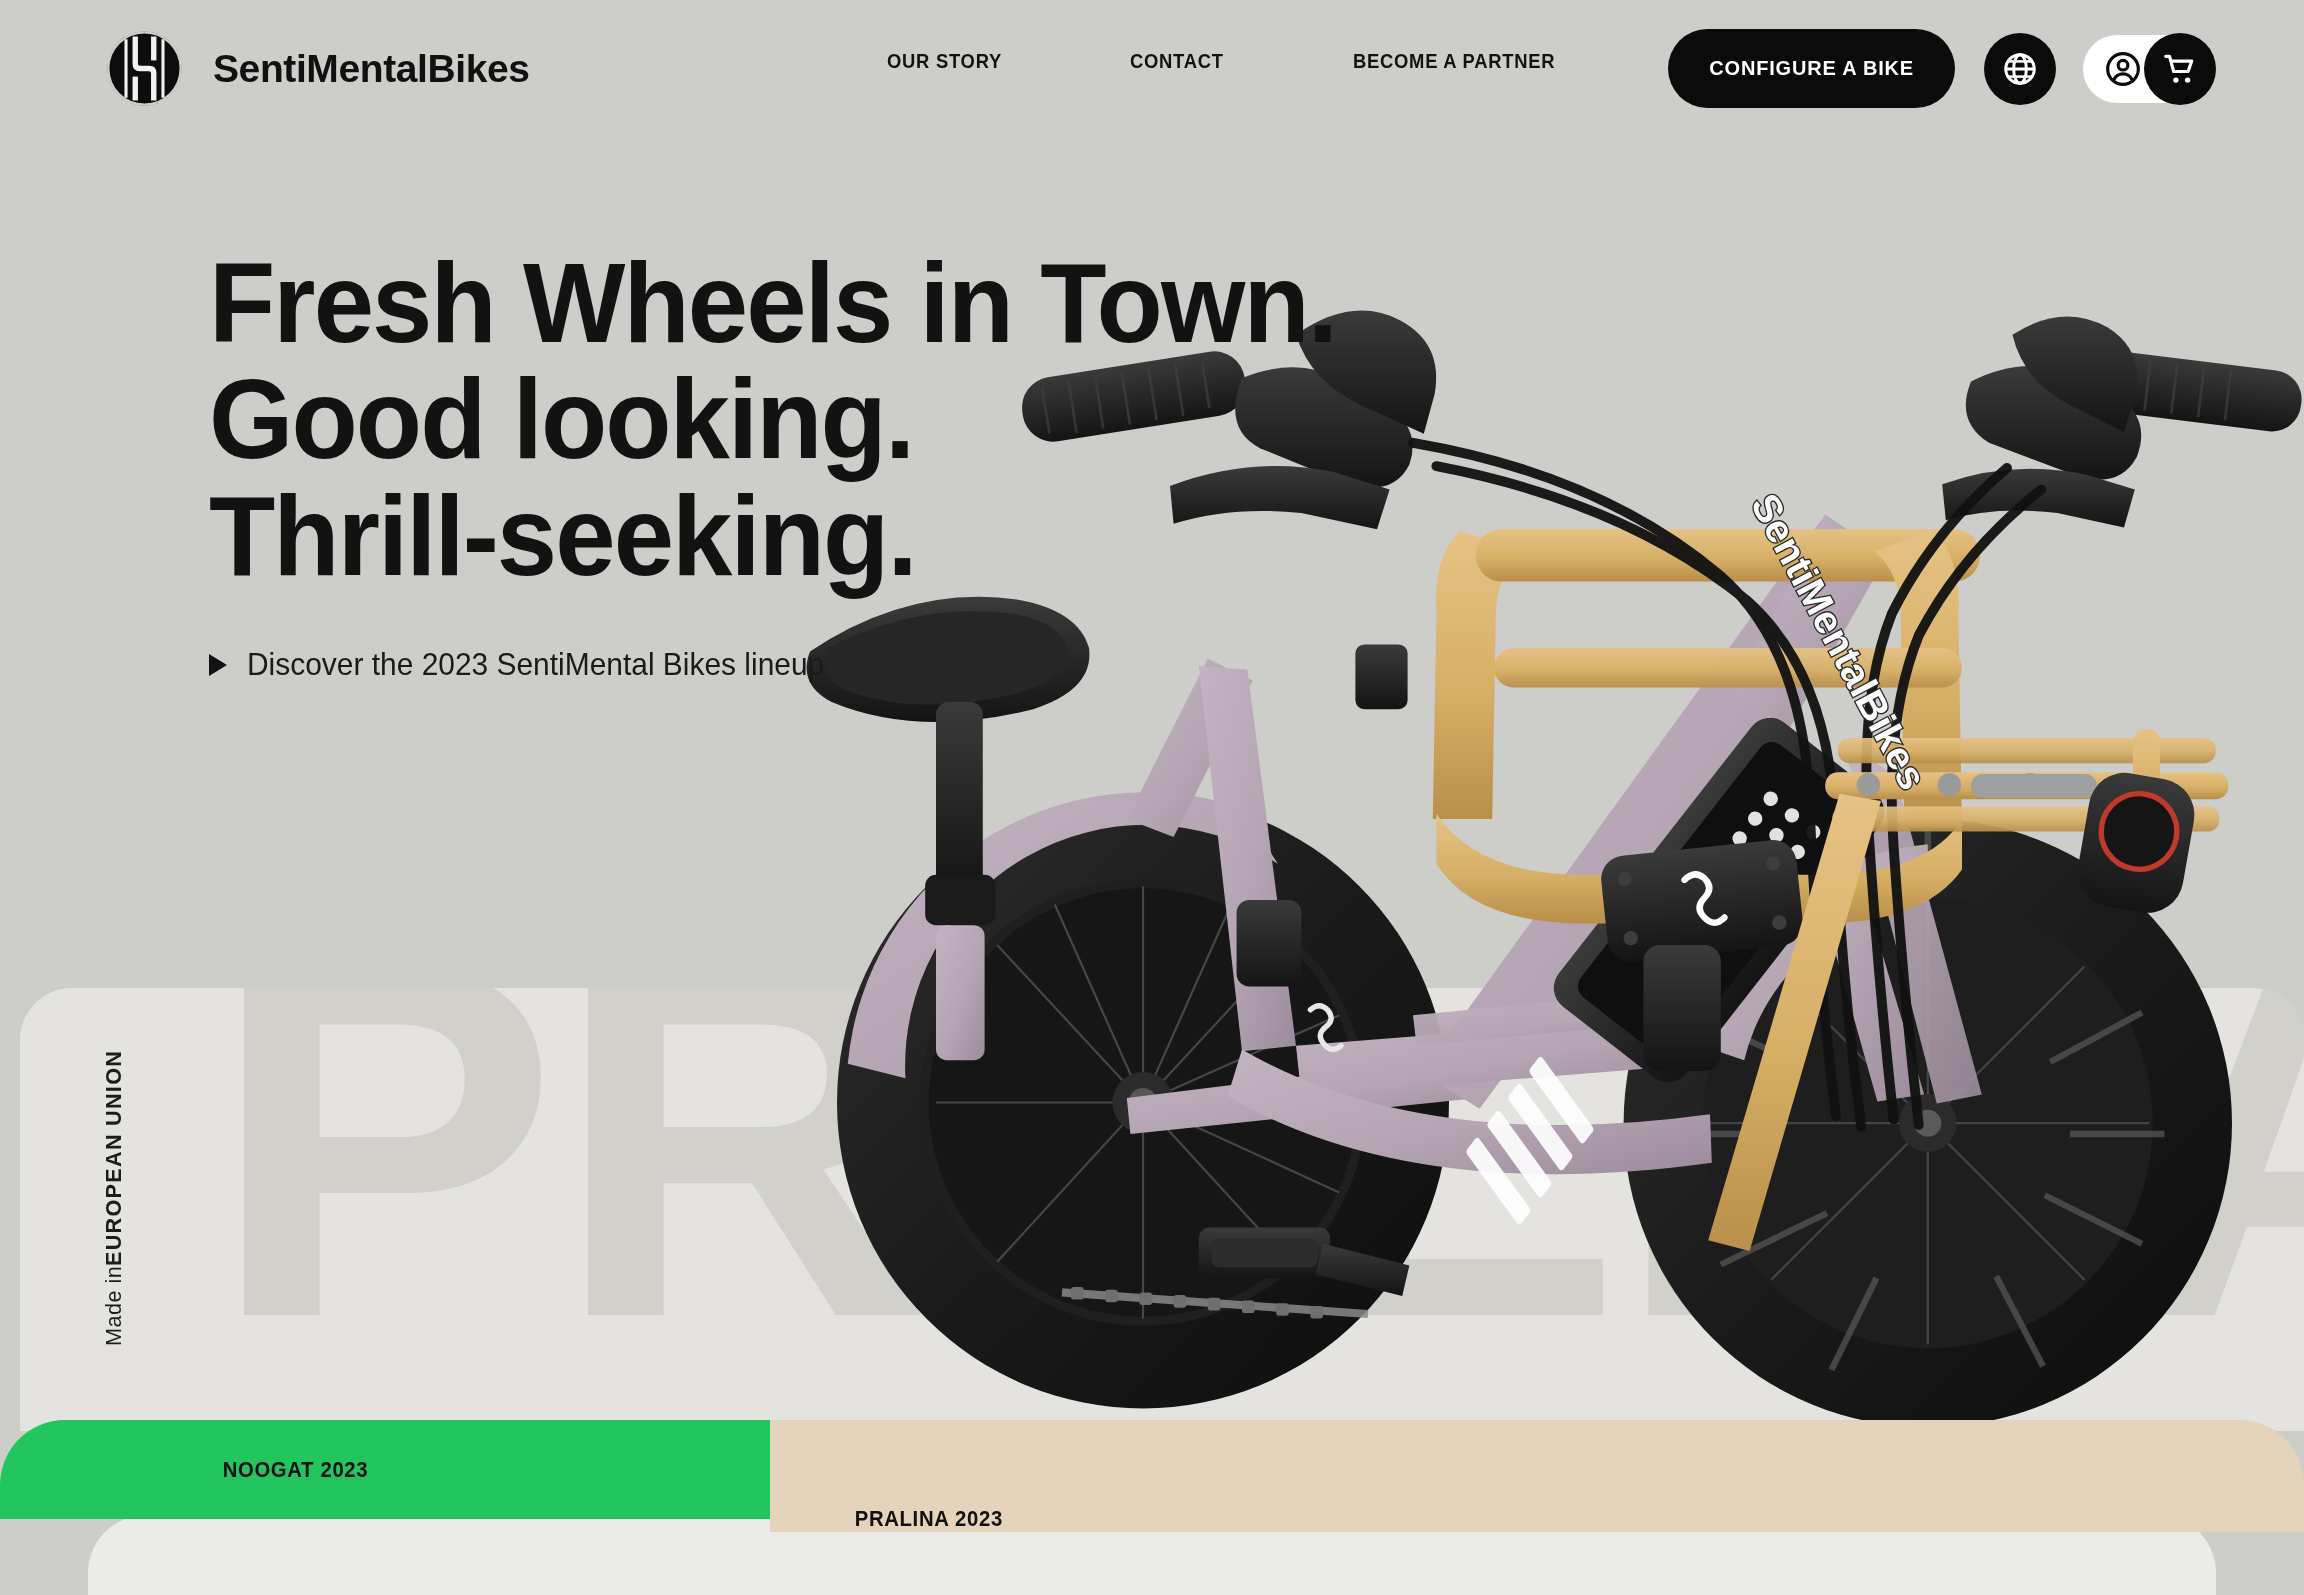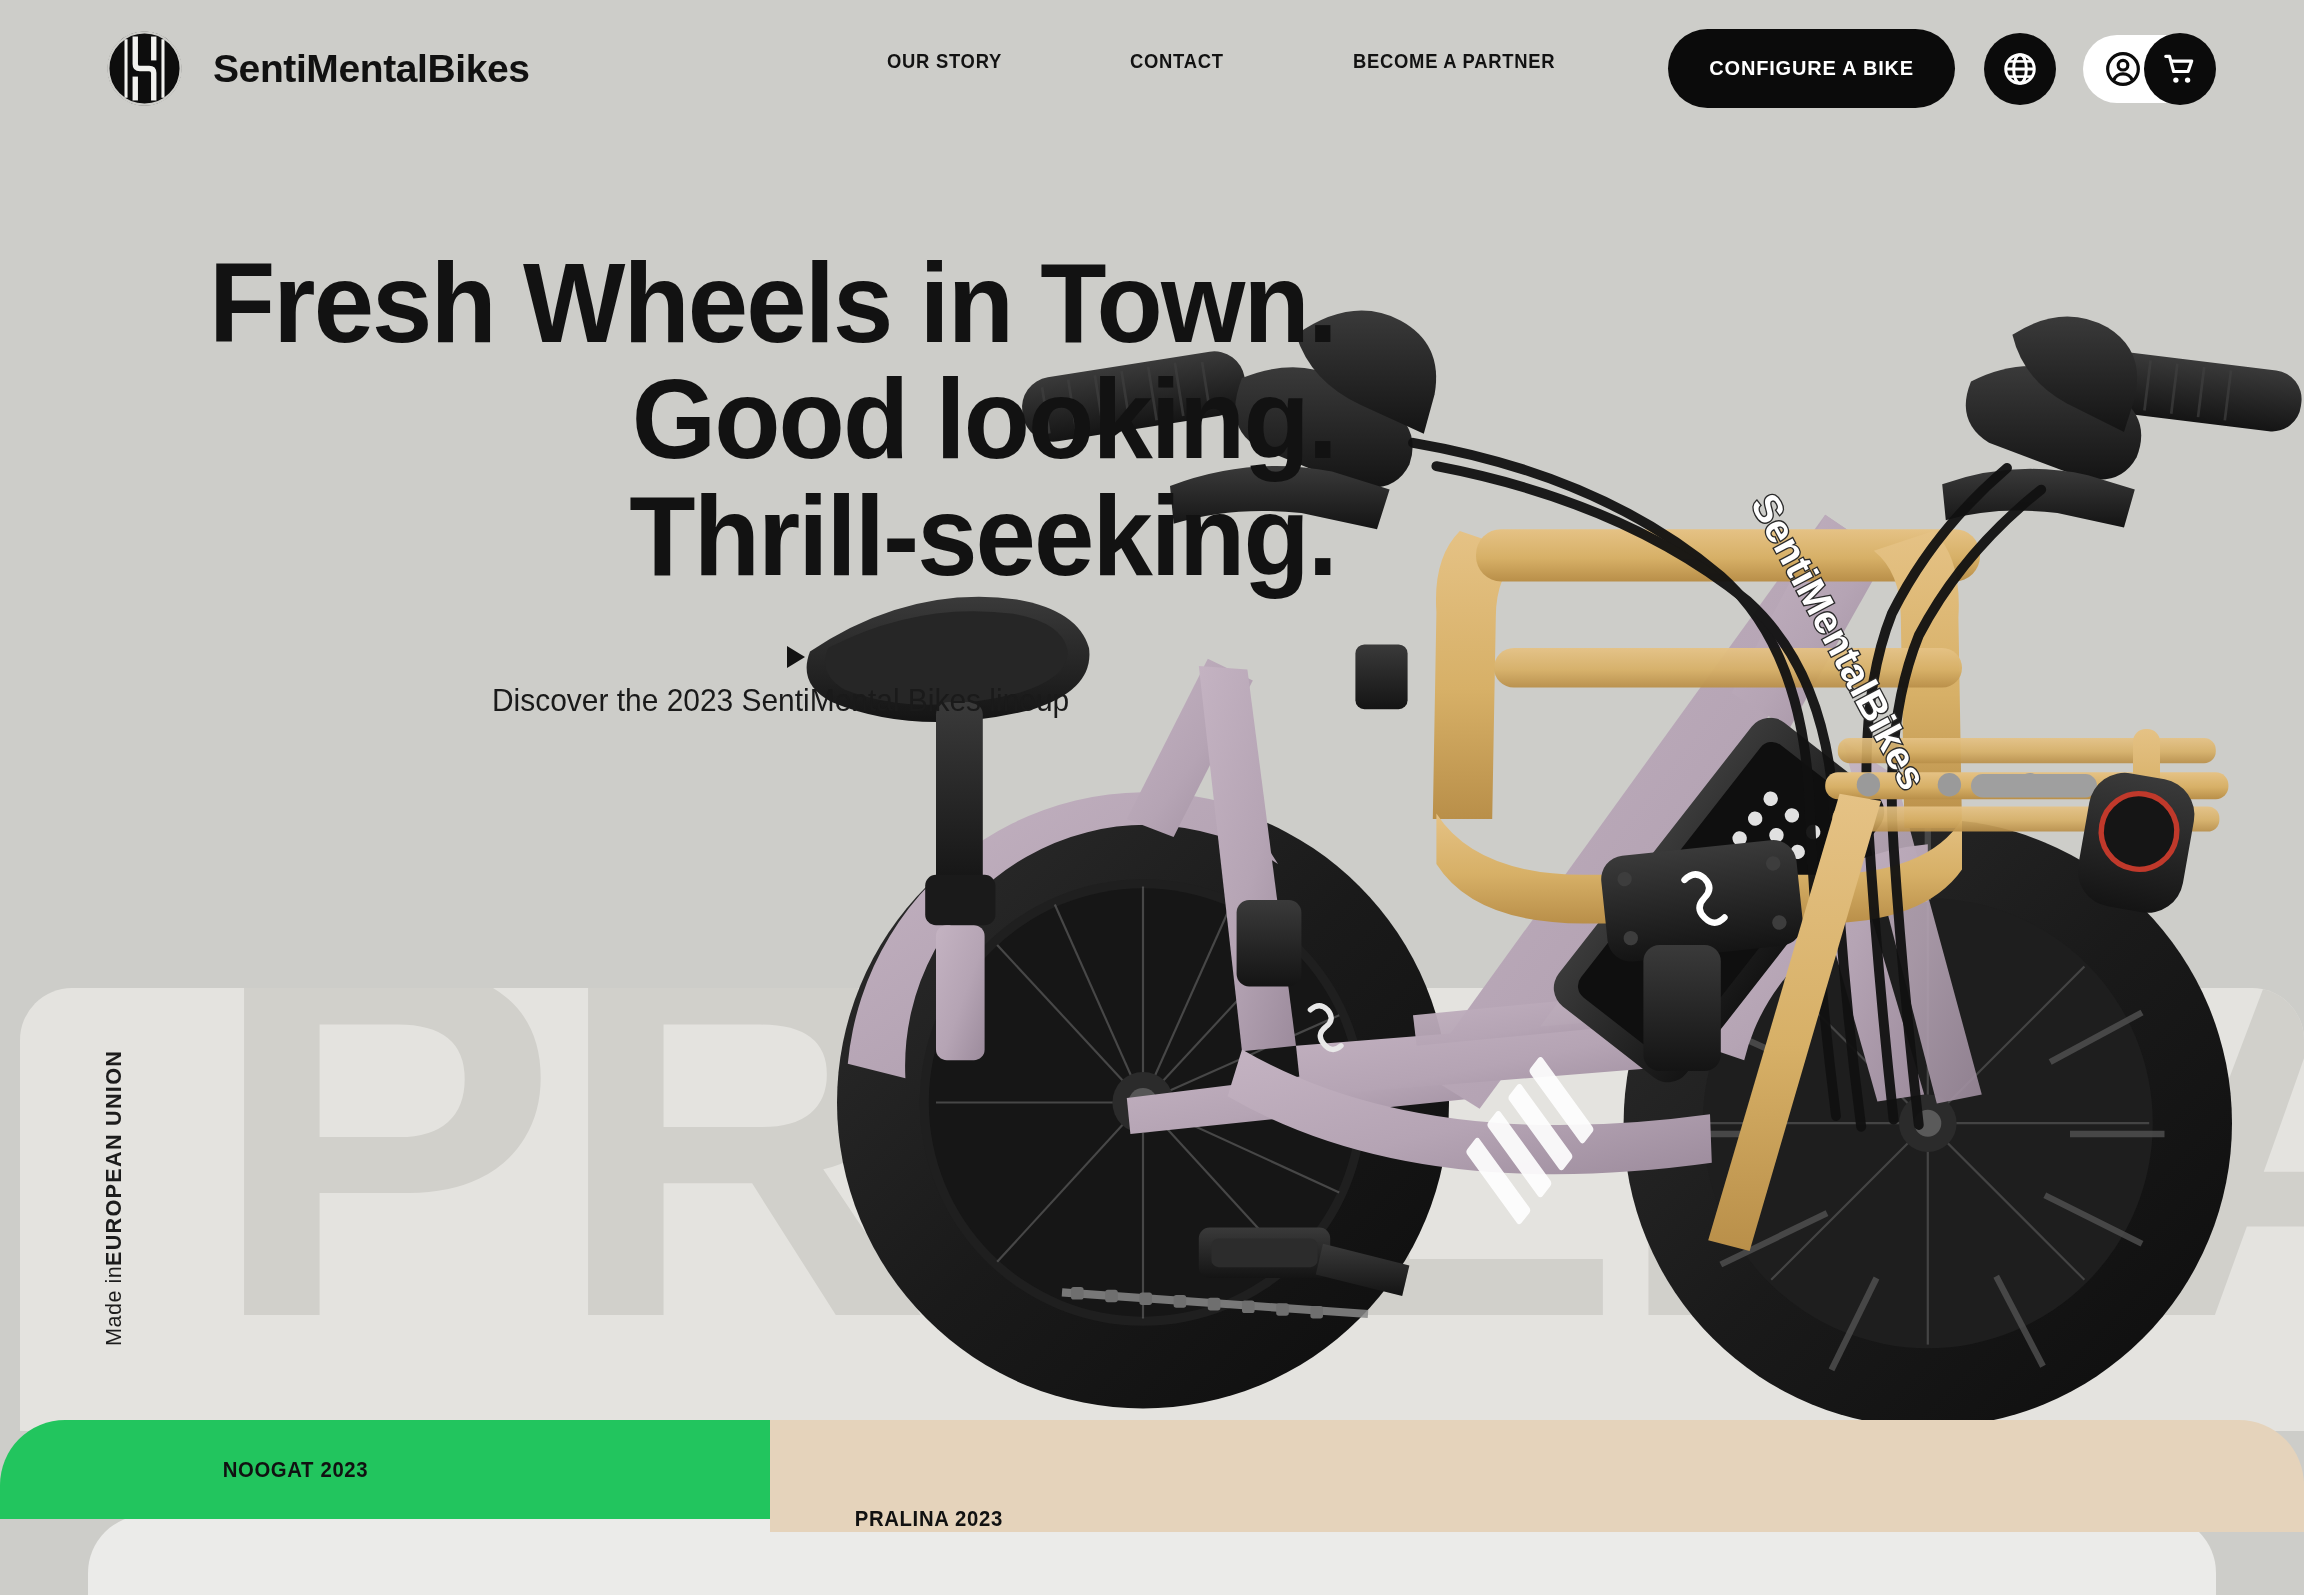--- a/index.html
+++ b/index.html
@@ -147,41 +147,39 @@
     cursor: pointer;
     z-index: 2;
   }
 
   
   #hero-copy {
     position: absolute;
     left: 209px;
     top: 245px;
     z-index: 40;
-    text-align: right;
   }
   #headline {
     font-size: 113px;
     line-height: 1.03;
     font-weight: 700;
     color: #121212;
     letter-spacing: -2px;
     font-family: "Liberation Sans", sans-serif;
     transform: scaleX(0.96);
     transform-origin: left top;
   }
   #headline .hl-line { display: block; white-space: nowrap; }
 
   #hero-cta {
     margin-top: 52px;
     display: flex;
     align-items: center;
-    gap: 14px;
-    cursor: pointer;
-    flex-direction: column;
+    gap: 20px;
+    cursor: pointer;
   }
   #cta-triangle {
     width: 0; height: 0;
     border-left: 18px solid #121212;
     border-top: 11.7px solid transparent;
     border-bottom: 11.7px solid transparent;
     flex: 0 0 auto;
   }
   #cta-text {
     font-size: 31.5px;

